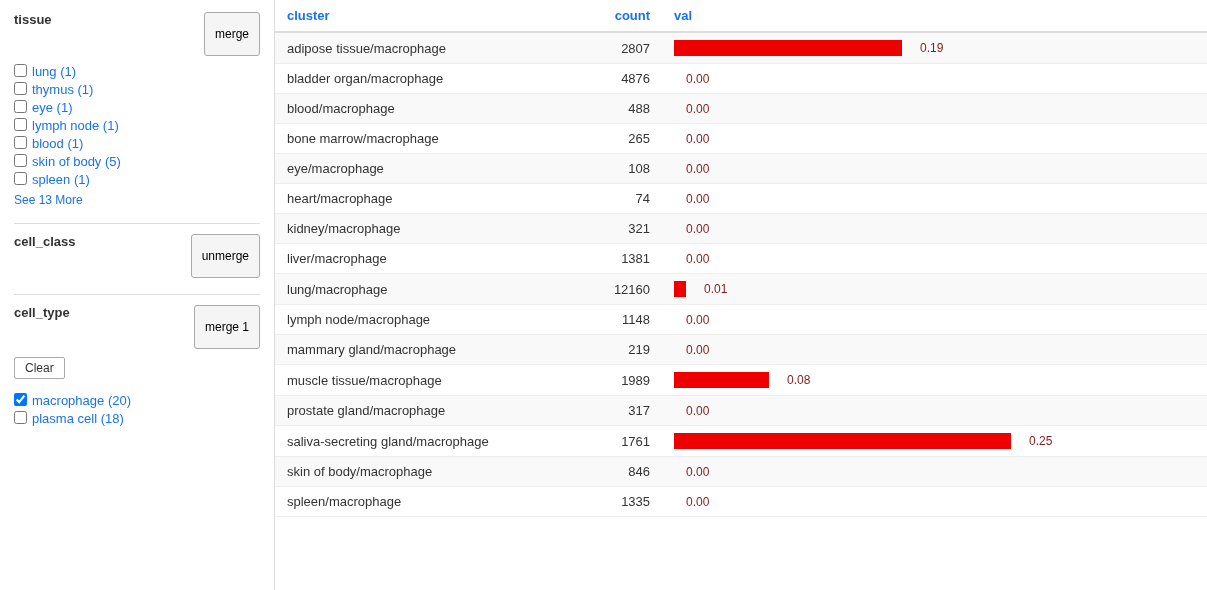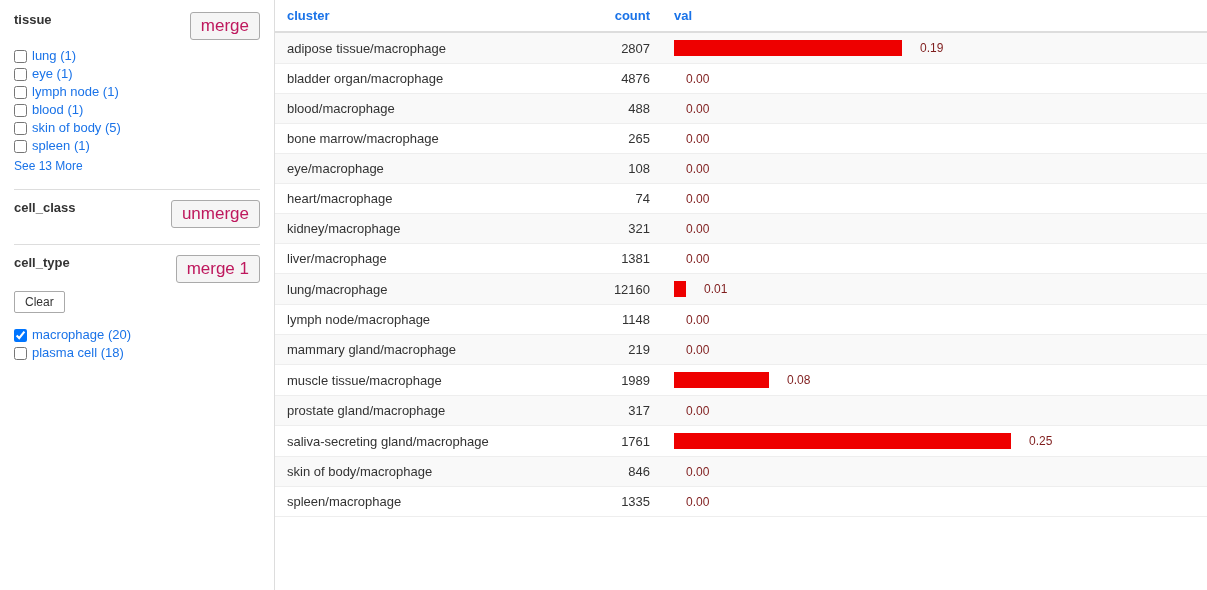--- a/index.html
+++ b/index.html
@@ -31,39 +31,39 @@
     }
 
     .section-title {
       font-weight: bold;
       font-size: 13px;
     }
 
     .btn {
       border: 1px solid #aaa;
       background: #f5f5f5;
-      padding: 3px 10px;
-      font-size: 17px;
+      padding: 14px 10px;
+      font-size: 12px;
       cursor: pointer;
       border-radius: 3px;
-      color: #be185d;
+      color: #000000;
     }
 
     .filter-section {
       margin-bottom: 16px;
     }
 
     .filter-list {
       list-style: none;
       margin-bottom: 4px;
     }
 
     .filter-item {
       display: flex;
-      align-items: flex-end;
+      align-items: flex-start;
       margin-bottom: 3px;
       gap: 5px;
     }
 
     .filter-item input[type="checkbox"] {
       margin: 0;
       width: 13px;
       height: 13px;
     }
 
@@ -165,20 +165,24 @@
 
   <div class="filter-section">
     <div class="section-header">
       <span class="section-title">tissue</span>
       <button class="btn">merge</button>
     </div>
     <ul class="filter-list" id="tissue-list">
         <li class="filter-item">
           <input type="checkbox" style="">
           <a class="filter-link">lung (1)</a>
+        </li>
+        <li class="filter-item">
+          <input type="checkbox" style="">
+          <a class="filter-link">thymus (1)</a>
         </li>
         <li class="filter-item">
           <input type="checkbox" style="">
           <a class="filter-link">eye (1)</a>
         </li>
         <li class="filter-item">
           <input type="checkbox" style="">
           <a class="filter-link">lymph node (1)</a>
         </li>
         <li class="filter-item">

